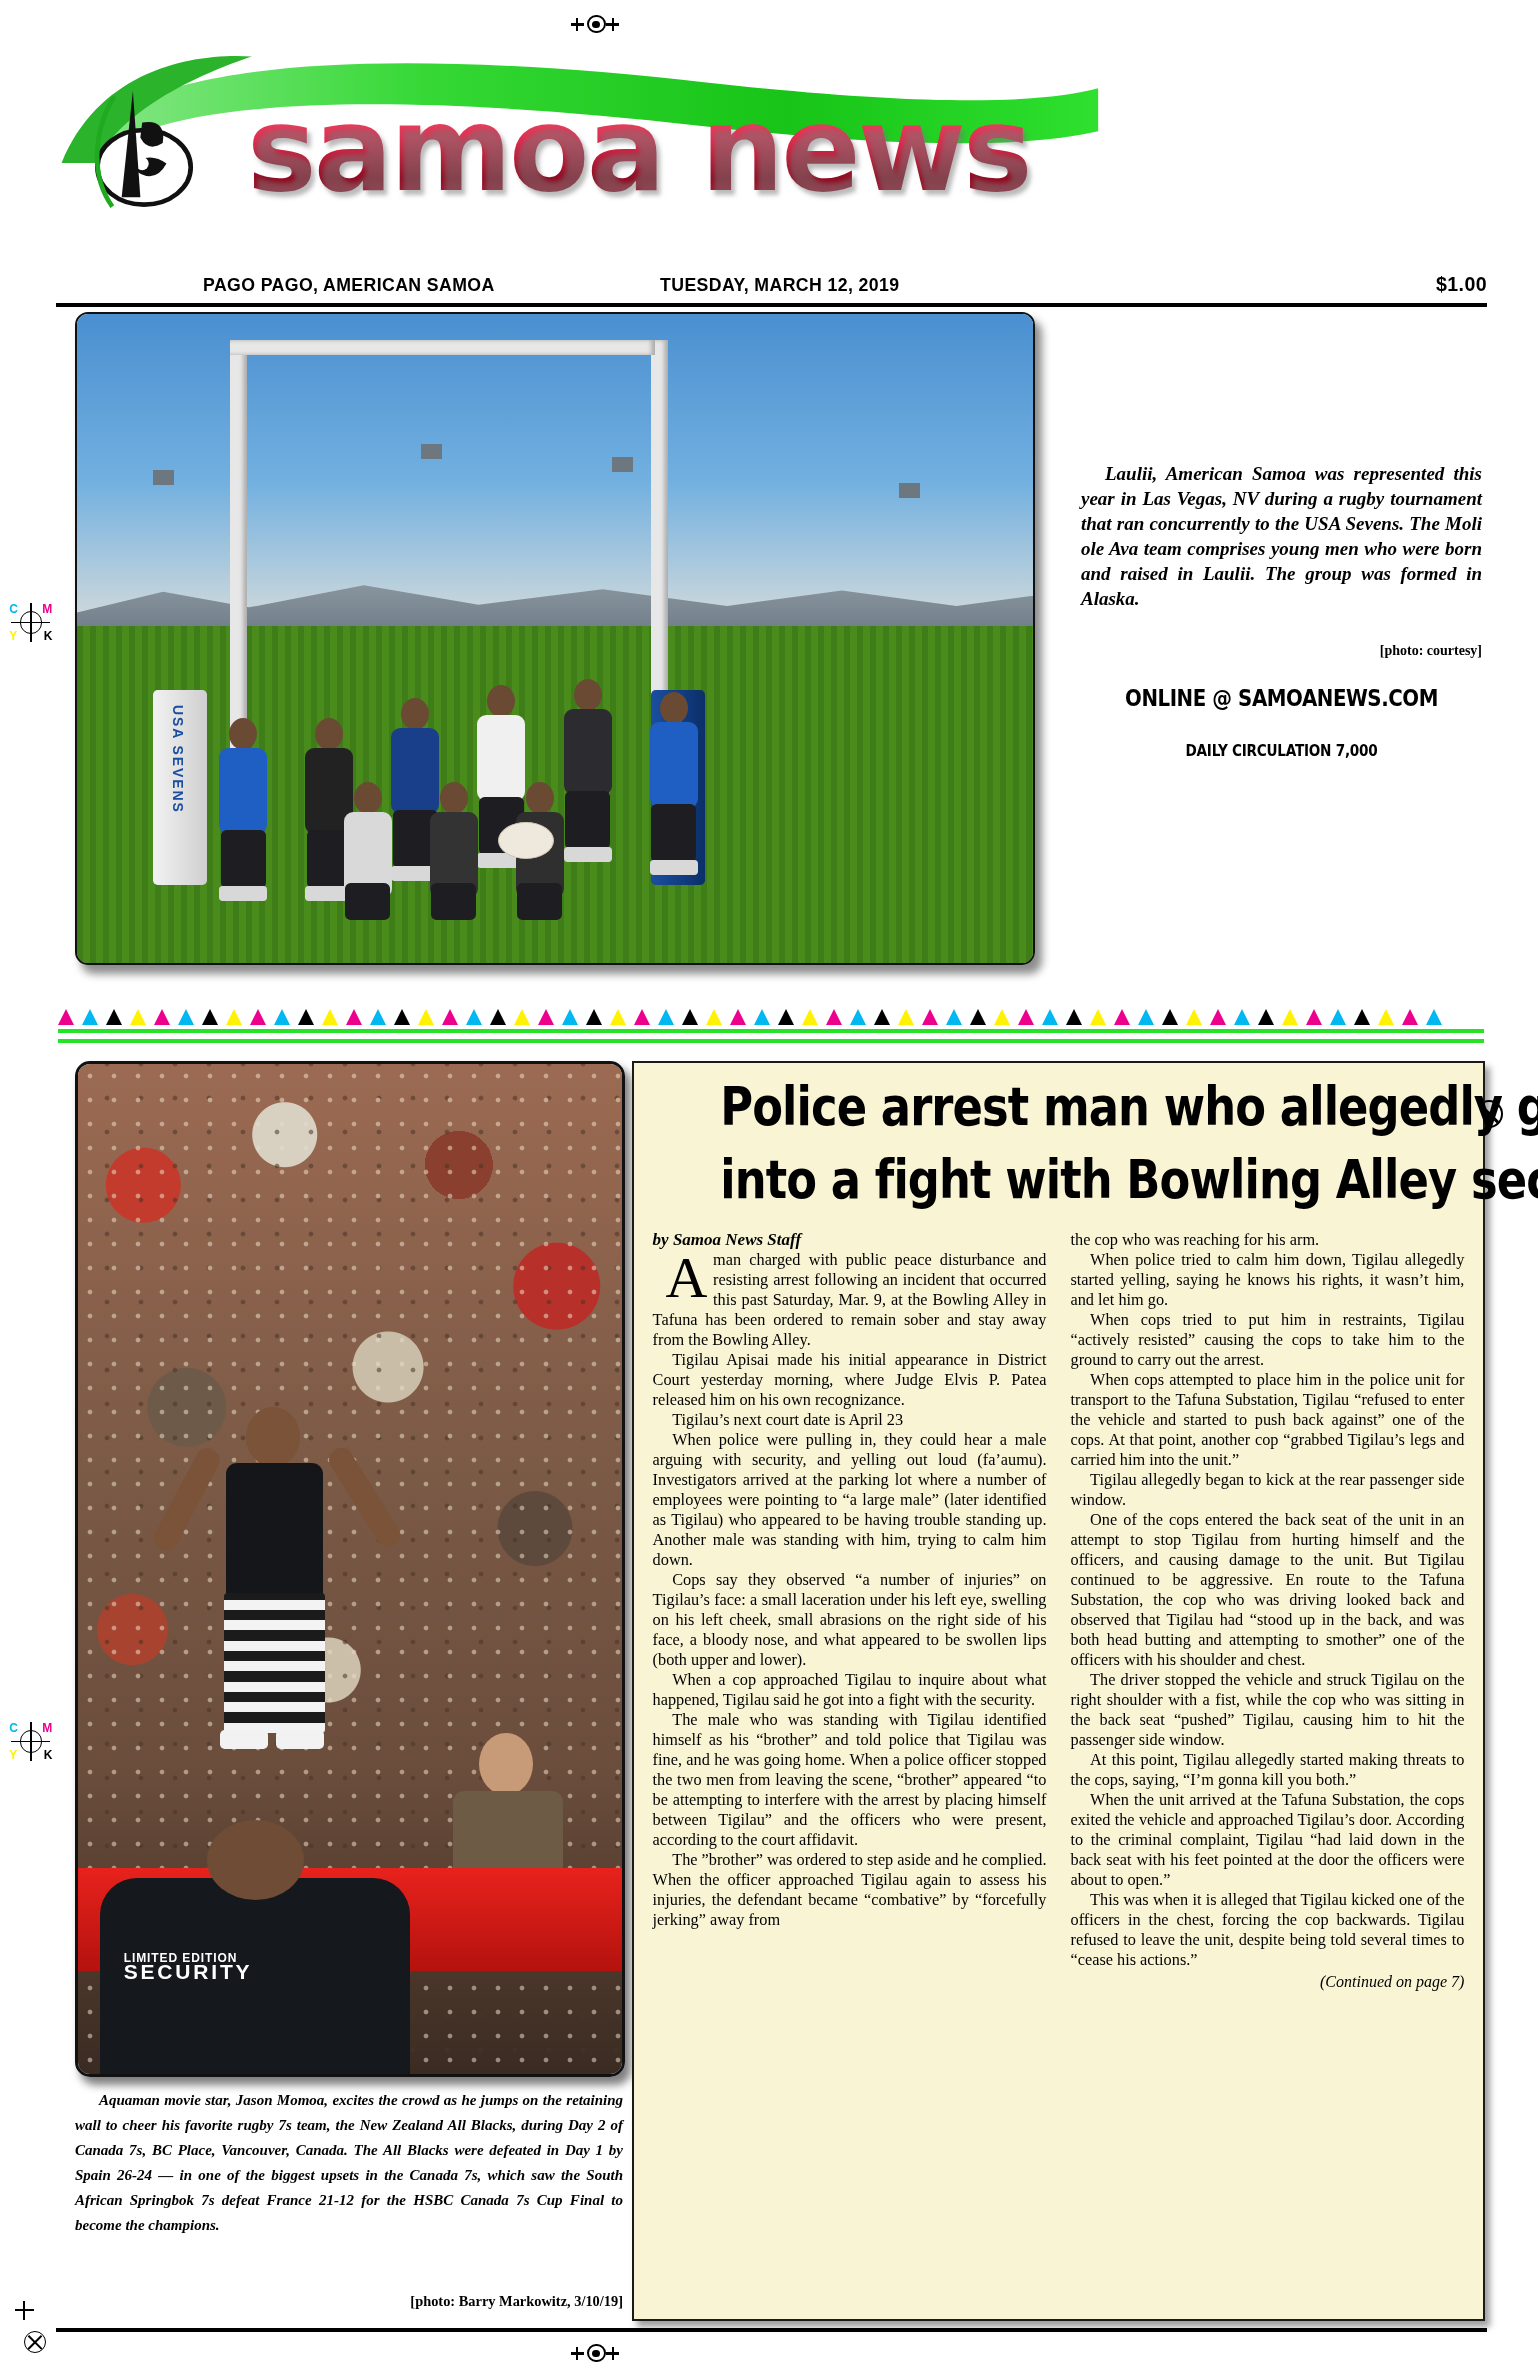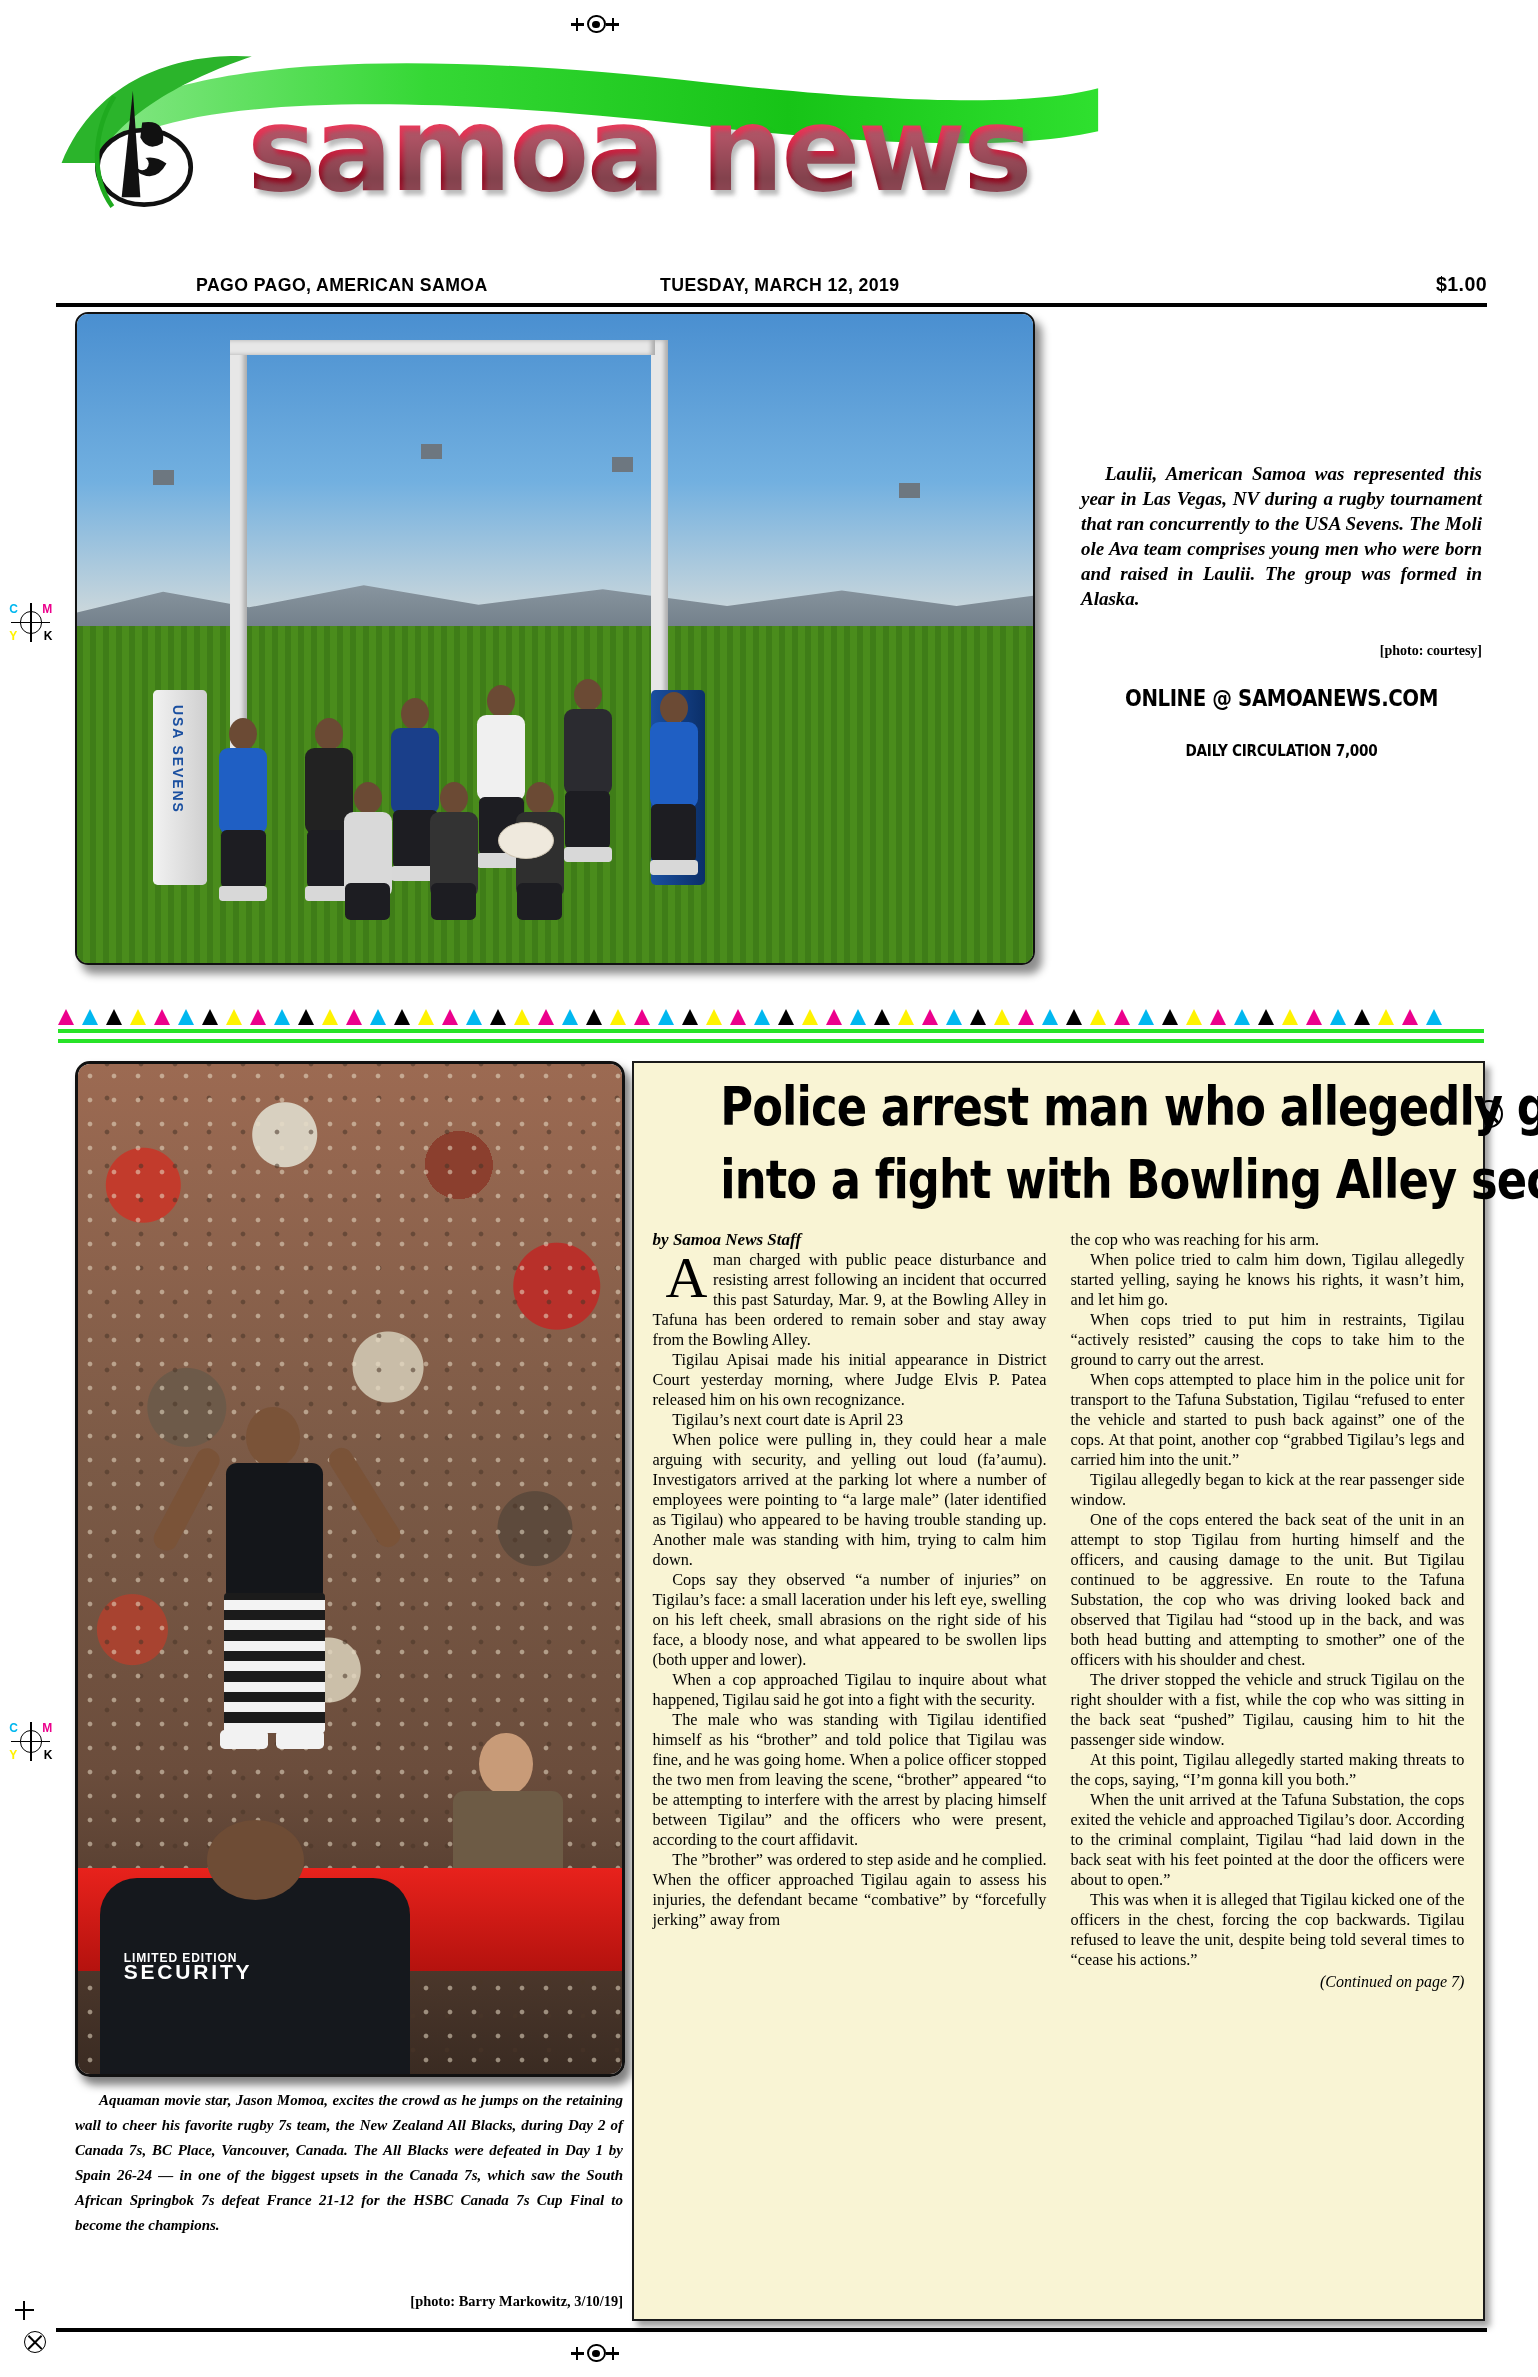--- a/index.html
+++ b/index.html
@@ -42,21 +42,21 @@
   .nameplate-text{
     font-family:"DejaVu Sans",sans-serif;font-weight:bold;font-size:117px;letter-spacing:-2.8px;
     color:#e2395a;line-height:131px;
     background:linear-gradient(180deg,#f06a80 0%,#e12d4f 42%,#8f0c22 72%,#c02341 100%);
     -webkit-background-clip:text;background-clip:text;color:transparent;
     text-shadow:3.7px 4.7px 4.7px rgba(120,120,120,.5);
     white-space:nowrap;
   }
   .dateline{position:absolute;left:93px;top:275px;width:1394px;height:24px;
     font-family:"Liberation Sans",sans-serif;font-weight:bold;font-size:17.7px;letter-spacing:0.4px;color:#000;}
-  .dateline .left{position:absolute;left:103px;top:0;text-align:center;}
+  .dateline .left{position:absolute;left:110px;top:0;text-align:center;}
   .dateline .mid{position:absolute;left:567px;top:0;}
   .dateline .right{position:absolute;right:0;top:-1.9px;font-size:19.6px;}
   .rule-top{position:absolute;left:56px;top:303px;width:1431px;height:3.7px;background:#000;}
 
   
   .photo-top{position:absolute;left:75px;top:312px;width:960px;height:653px;border-radius:13px;overflow:hidden;
     box-shadow:6.5px 8.4px 8.4px rgba(0,0,0,.45);border:2.8px solid #111;box-sizing:border-box;}
   .sky{position:absolute;left:0;top:0;width:100%;height:47%;background:linear-gradient(180deg,#4a8fd0 0%,#72b0e0 55%,#cfd9db 100%);}
   .mtn{position:absolute;left:0;top:40%;width:100%;height:10%;background:linear-gradient(180deg,#8d9aa4,#6e7b86);
     clip-path:polygon(0 60%,9% 28%,18% 52%,30% 18%,42% 48%,55% 24%,68% 50%,80% 26%,92% 50%,100% 34%,100% 100%,0 100%);}

